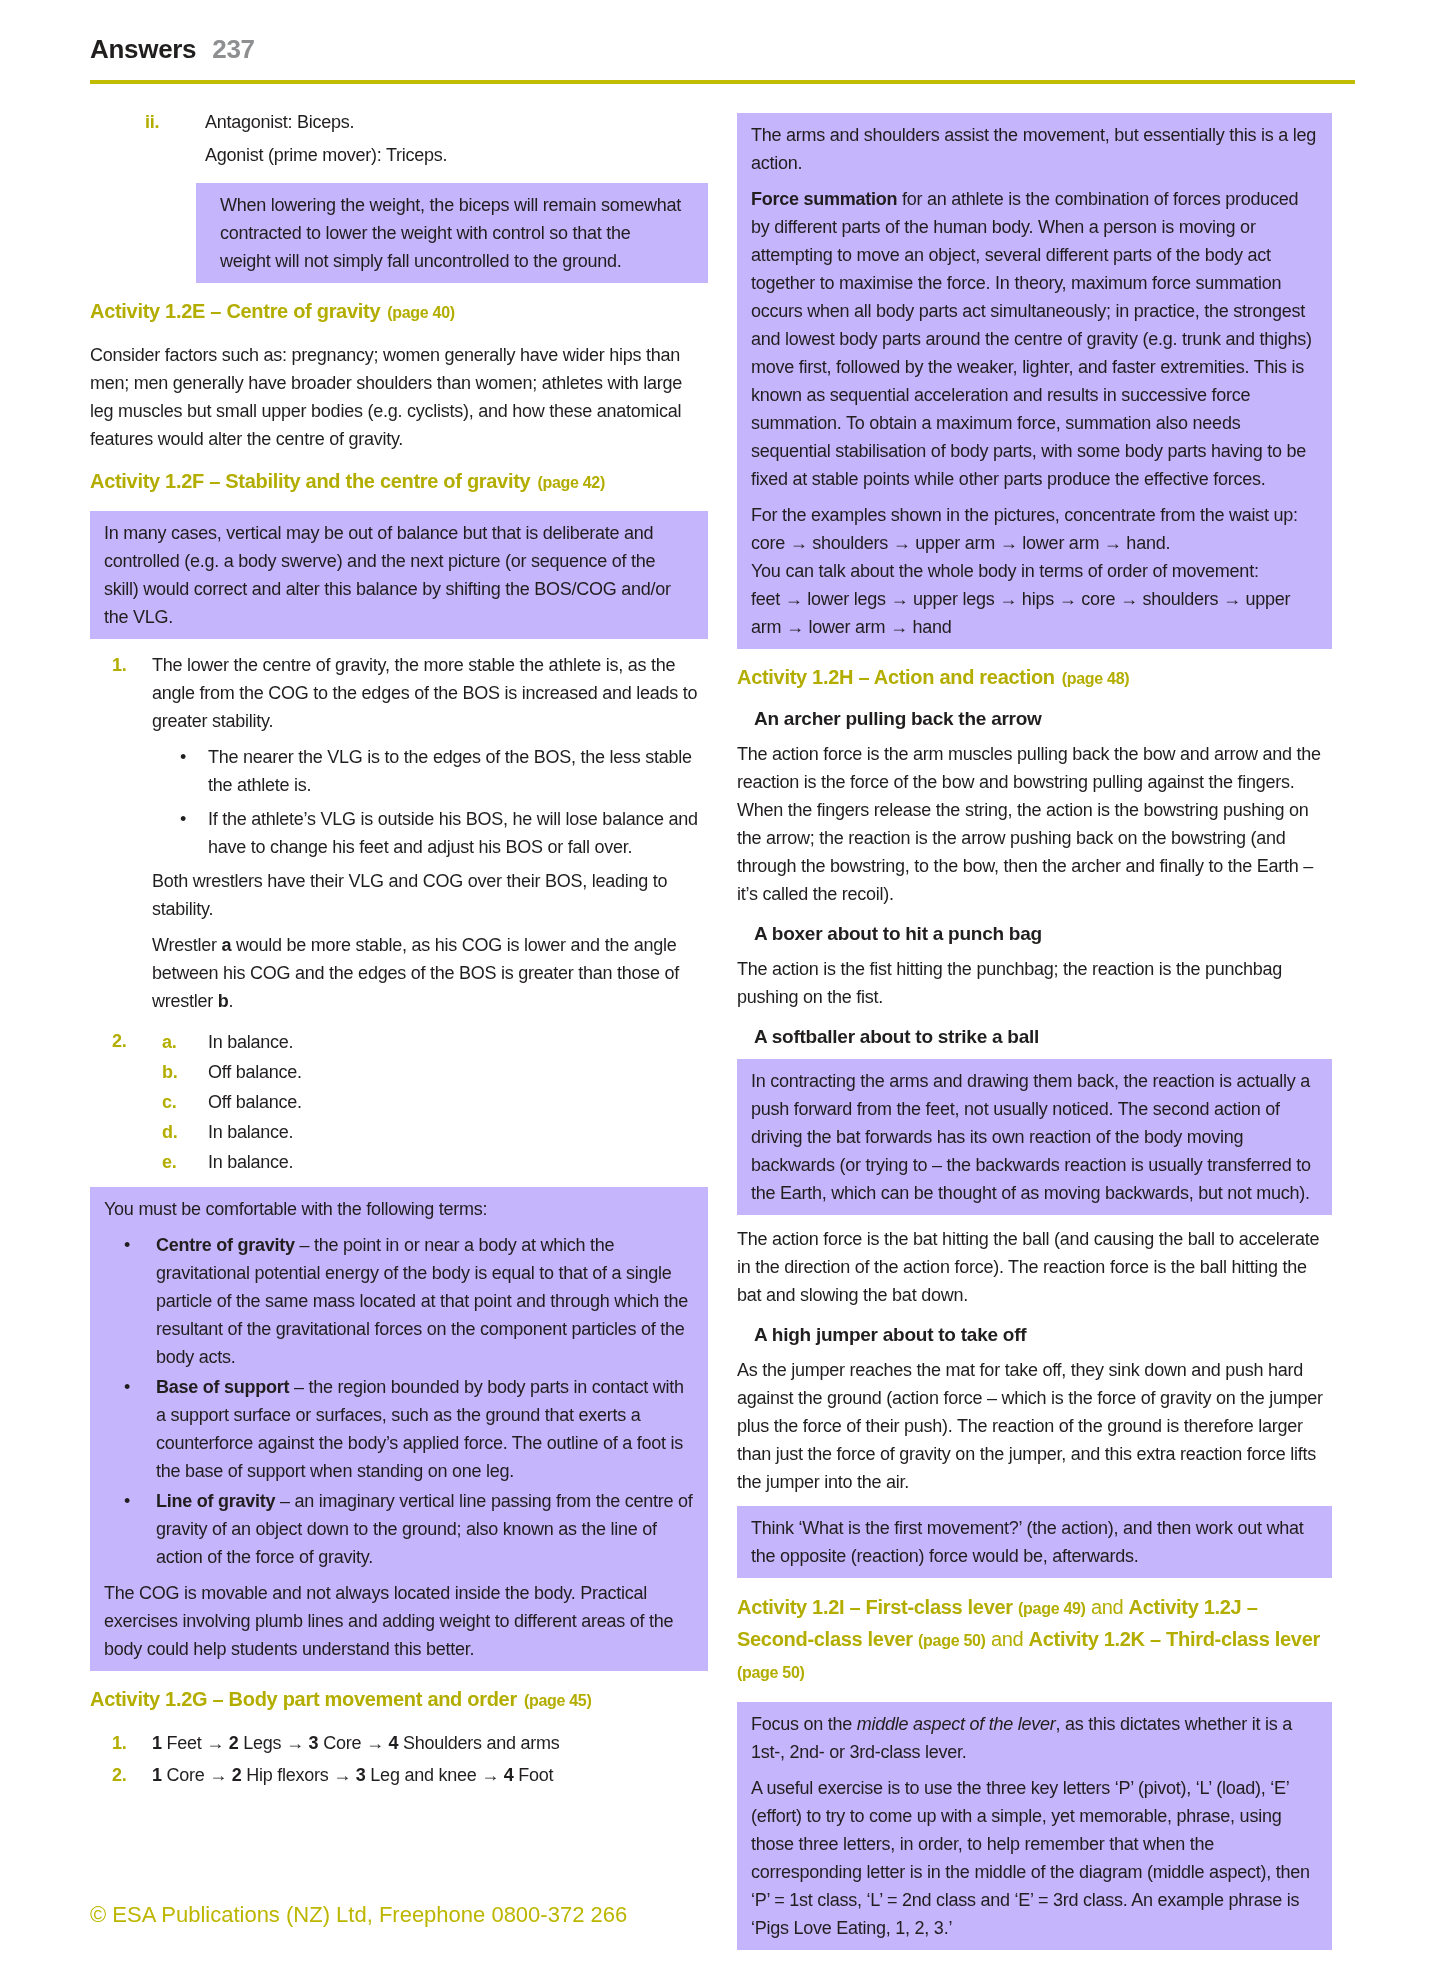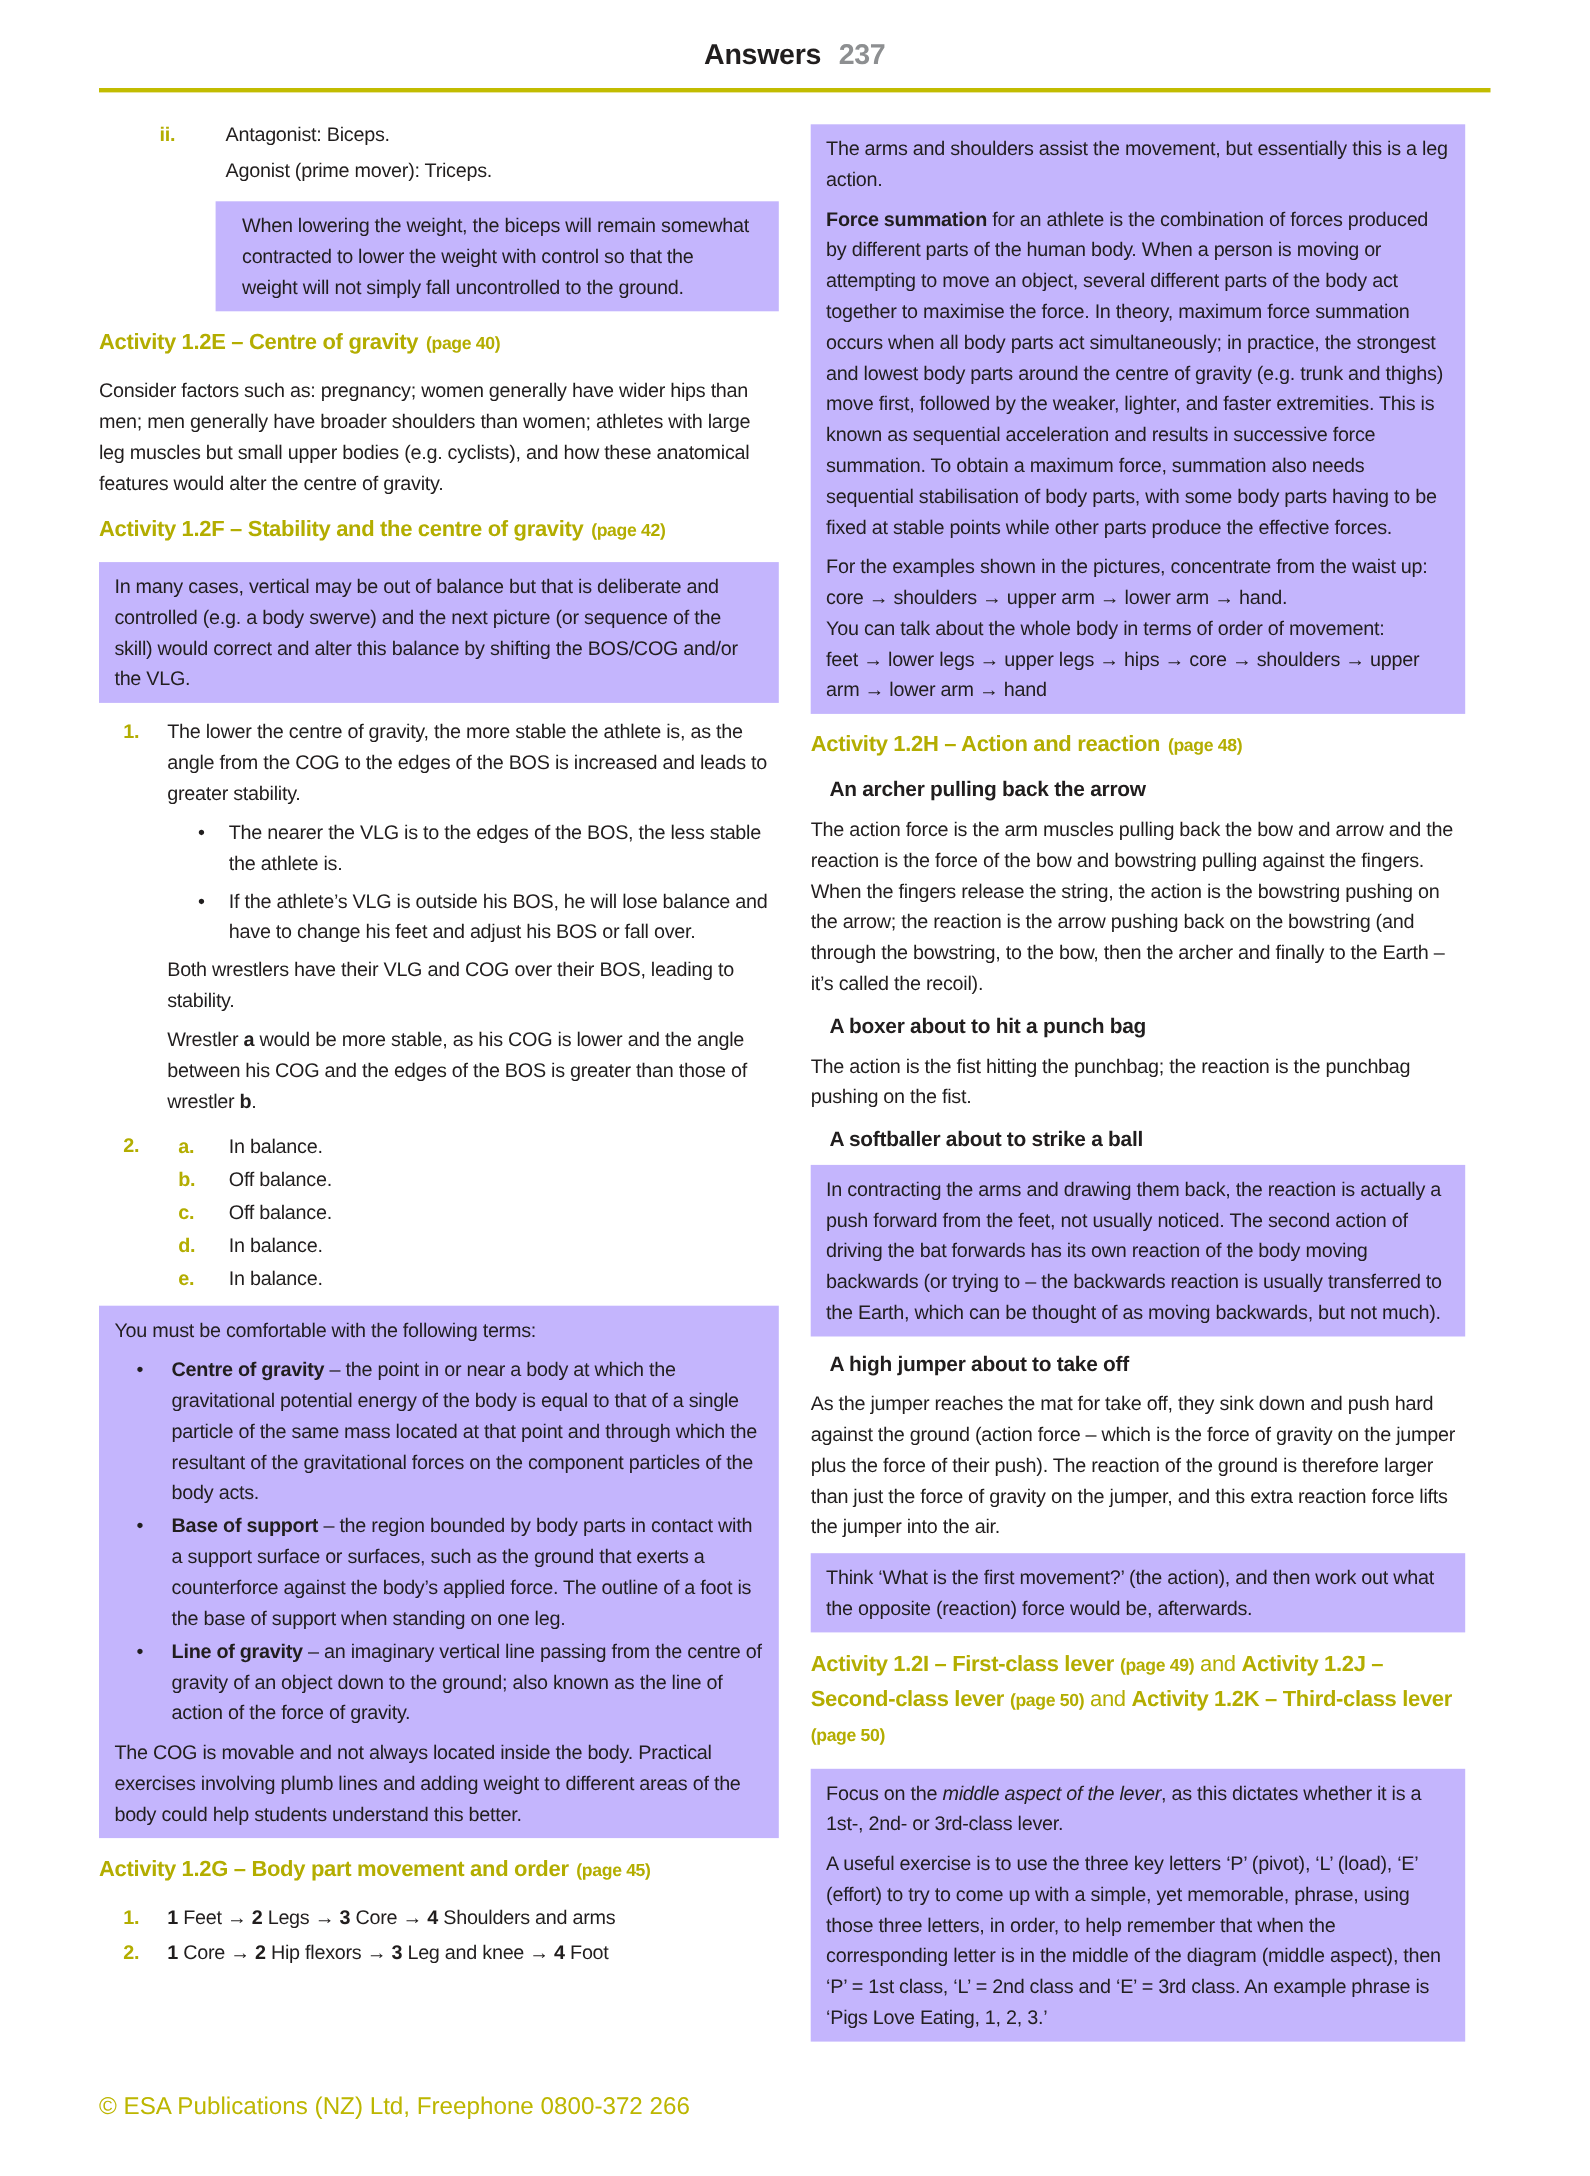--- a/index.html
+++ b/index.html
@@ -4,21 +4,21 @@
 <style>
   *{margin:0;padding:0;box-sizing:border-box}
   html,body{background:#ffffff}
   body{
     width:1445px;height:1978px;position:relative;overflow:hidden;
     font-family:"Liberation Sans",sans-serif;color:#211e1e;
   }
   .page{position:absolute;inset:0;background:#fff}
 
   
-  .hdr{position:absolute;top:34px;left:90px;width:1265px;text-align:center;
+  .hdr{position:absolute;top:34px;left:90px;width:1265px;text-align:left;
        font-size:26px;font-weight:700;letter-spacing:-0.3px}
   .hdr .num{color:#8d8f91;margin-left:16px}
   .rule{position:absolute;top:80px;left:90px;width:1265px;height:4px;background:#c2bc00}
 
   
   .col{position:absolute;font-size:18px;line-height:28px;letter-spacing:-0.25px}
   .col-left{left:90px;top:96px;width:618px}
   .col-right{left:737px;top:113px;width:595px}
 
   h2{color:#b3ad00;font-size:20px;line-height:28px;font-weight:700;
@@ -145,20 +145,21 @@
     <h3>An archer pulling back the arrow</h3>
     <p>The action force is the arm muscles pulling back the bow and arrow and the reaction is the force of the bow and bowstring pulling against the fingers. When the fingers release the string, the action is the bowstring pushing on the arrow; the reaction is the arrow pushing back on the bowstring (and through the bowstring, to the bow, then the archer and finally to the Earth – it’s called the recoil).</p>
 
     <h3>A boxer about to hit a punch bag</h3>
     <p>The action is the fist hitting the punchbag; the reaction is the punchbag pushing on the fist.</p>
 
     <h3>A softballer about to strike a ball</h3>
     <div class="gray">
       <p>In contracting the arms and drawing them back, the reaction is actually a push forward from the feet, not usually noticed. The second action of driving the bat forwards has its own reaction of the body moving backwards (or trying to – the backwards reaction is usually transferred to the Earth, which can be thought of as moving backwards, but not much).</p>
     </div>
+    <p>The action force is the bat hitting the ball (and causing the ball to accelerate in the direction of the action force). The reaction force is the ball hitting the bat and slowing the bat down.</p>
 
     <h3>A high jumper about to take off</h3>
     <p>As the jumper reaches the mat for take off, they sink down and push hard against the ground (action force – which is the force of gravity on the jumper plus the force of their push). The reaction of the ground is therefore larger than just the force of gravity on the jumper, and this extra reaction force lifts the jumper into the air.</p>
 
     <div class="gray">
       <p>Think ‘What is the first movement?’ (the action), and then work out what the opposite (reaction) force would be, afterwards.</p>
     </div>
 
     <h2 style="line-height:30px"><span>Activity 1.2I – First-class lever </span><span class="sm">(page 49)</span><span class="lt"> and </span><span>Activity 1.2J – Second-class lever </span><span class="sm">(page 50)</span><span class="lt"> and </span><span>Activity 1.2K – Third-class lever </span><span class="sm">(page 50)</span></h2>
 

